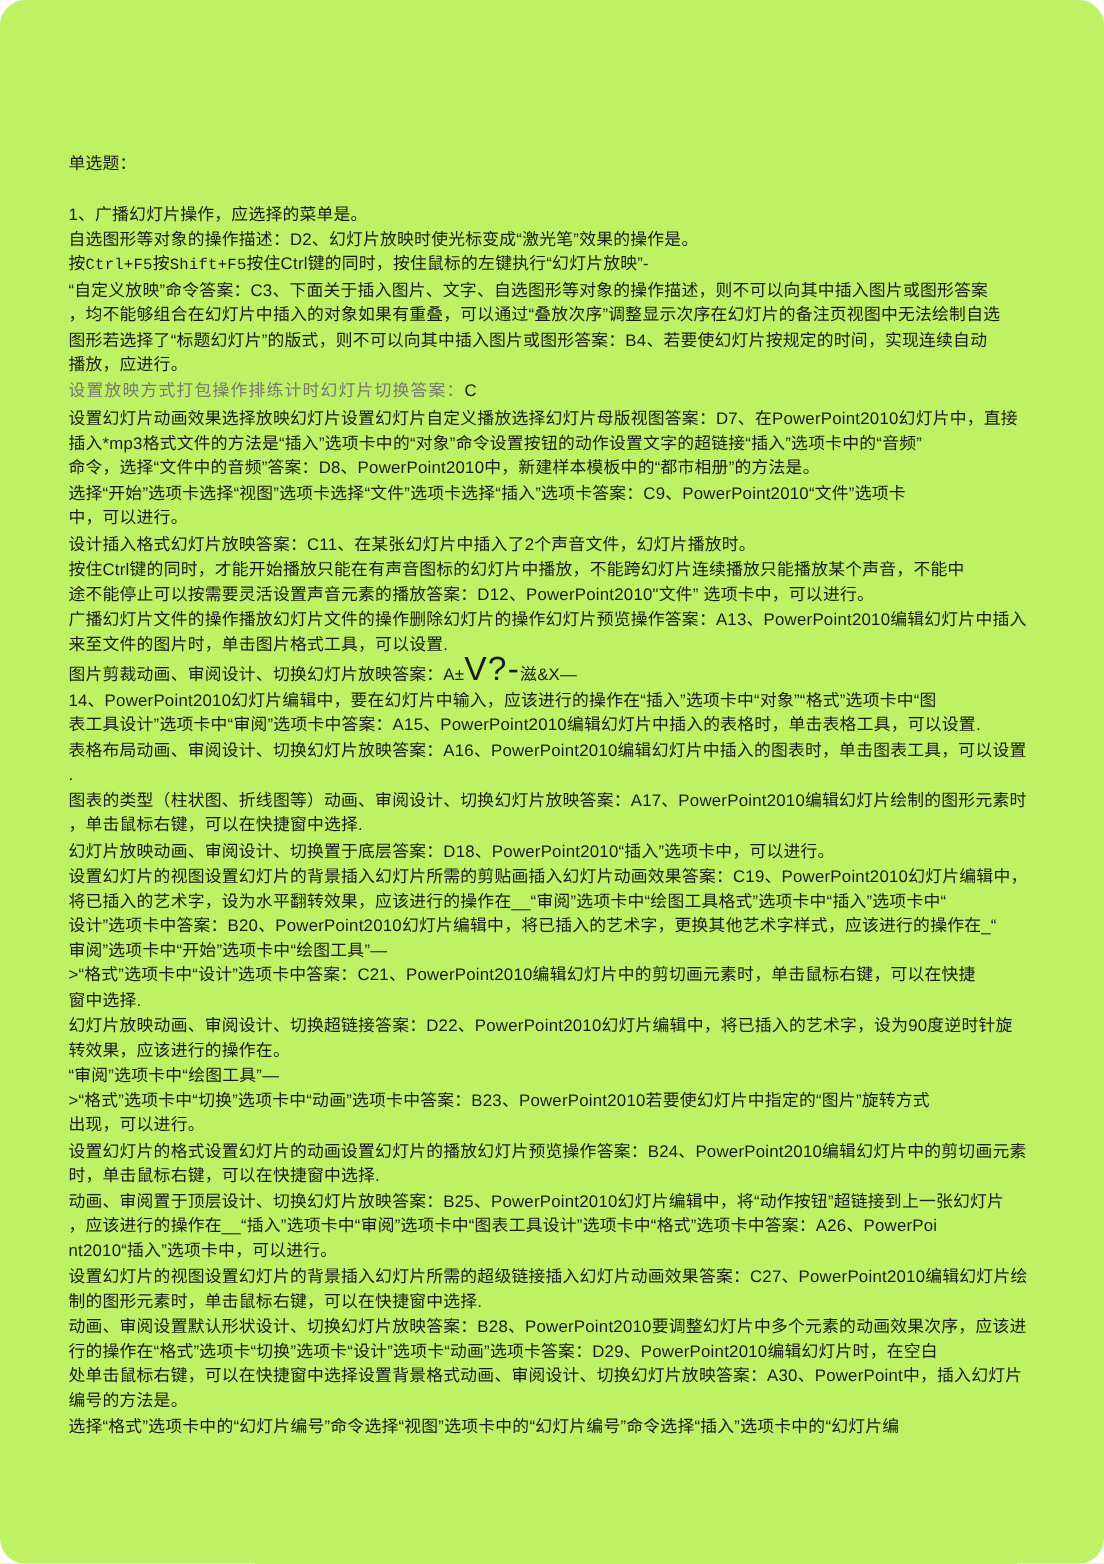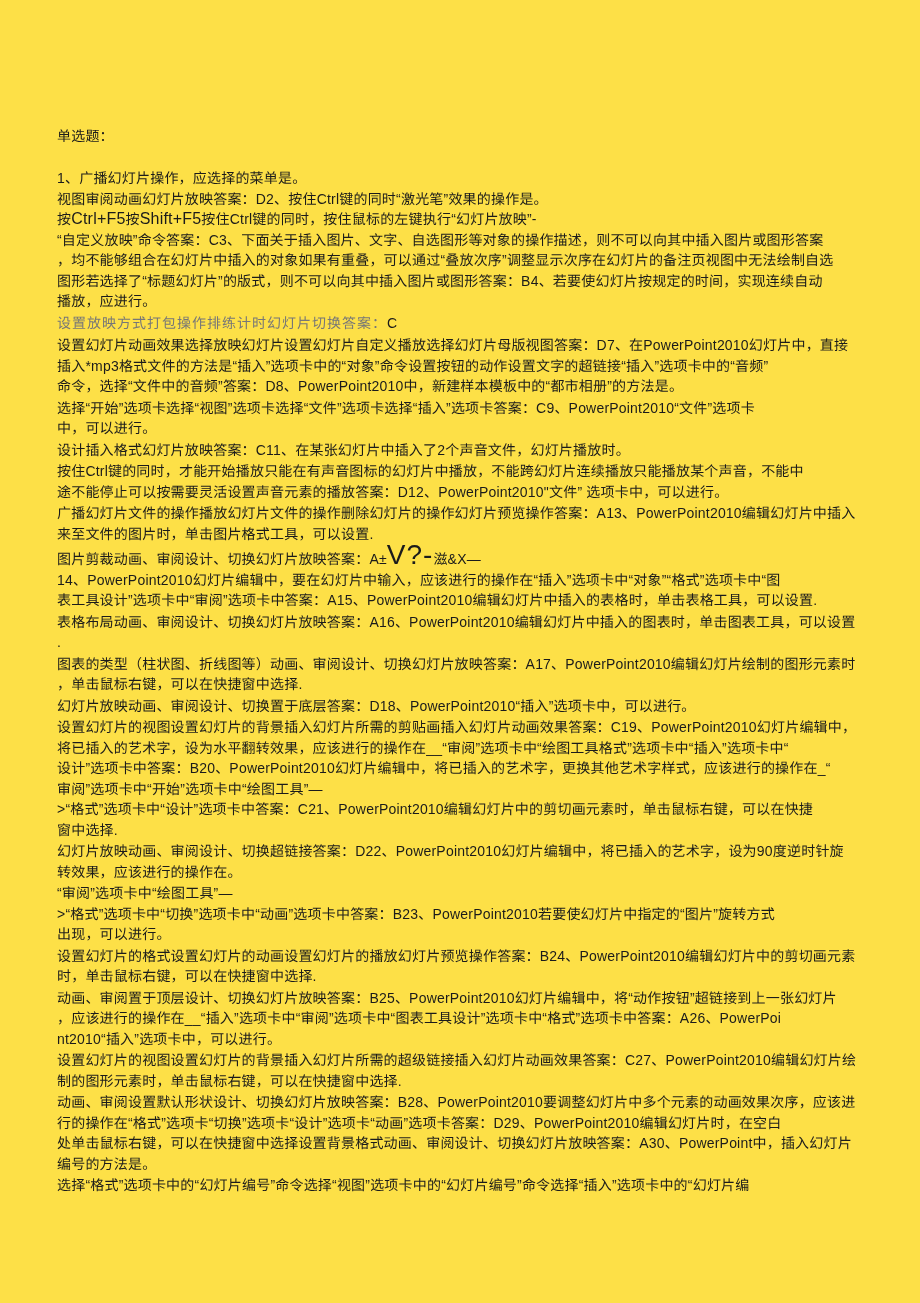--- a/index.html
+++ b/index.html
@@ -3,21 +3,21 @@
 <meta charset="utf-8">
 <style>
   html,body{margin:0;padding:0;}
   body{
     width:920px;height:1303px;
     background:#ffffff;
     overflow:hidden;
     position:relative;
     font-family:"Liberation Sans","DejaVu Sans",sans-serif;
   }
-  .page{position:absolute;inset:0;background:#fde047;}
+  .page{position:absolute;inset:0;background:#bef264;border-radius:21px;}
   .content{
     position:absolute;left:57px;top:126px;width:808px;
   }
   .line{
     min-height:20.5px;
     line-height:20.5px;
     font-size:14px;
     color:#1b1b1b;
     letter-spacing:0.2px;
     white-space:nowrap;
@@ -32,33 +32,33 @@
     margin-top:28px;
   }
   .s-big{
     font-size:28px;
     line-height:20.5px;
     font-weight:500;
     letter-spacing:1px;
     vertical-align:baseline;
   }
   .s-mono{
-    font-family:Liberation Sans, sans-serif;
-    font-size:16px;
+    font-family:Liberation Mono, monospace;
+    font-size:13px;
   }
 </style>
 </head>
 <body>
 
 <div class="page">
   <div class="content" id="doc-lines">
       <div class="line title">单选题：</div>
       <div class="line">&nbsp;</div>
       <div class="line para">1、广播幻灯片操作，应选择的菜单是。</div>
-      <div class="line">视图审阅动画幻灯片放映答案：D2、按住Ctrl键的同时“激光笔”效果的操作是。</div>
+      <div class="line">自选图形等对象的操作描述：D2、幻灯片放映时使光标变成“激光笔”效果的操作是。</div>
       <div class="line"><span class="s-normal">按</span><span class="s-mono">Ctrl+F5</span><span class="s-normal">按</span><span class="s-mono">Shift+F5</span><span class="s-normal">按住Ctrl键的同时，按住鼠标的左键执行“幻灯片放映”-</span></div>
       <div class="line">“自定义放映”命令答案：C3、下面关于插入图片、文字、自选图形等对象的操作描述，则不可以向其中插入图片或图形答案</div>
       <div class="line">，均不能够组合在幻灯片中插入的对象如果有重叠，可以通过“叠放次序”调整显示次序在幻灯片的备注页视图中无法绘制自选</div>
       <div class="line">图形若选择了“标题幻灯片”的版式，则不可以向其中插入图片或图形答案：B4、若要使幻灯片按规定的时间，实现连续自动</div>
       <div class="line">播放，应进行。</div>
       <div class="line para"><span class="s-gray">设置放映方式打包操作排练计时幻灯片切换答案：</span><span class="s-normal">C</span></div>
       <div class="line para">设置幻灯片动画效果选择放映幻灯片设置幻灯片自定义播放选择幻灯片母版视图答案：D7、在PowerPoint2010幻灯片中，直接</div>
       <div class="line">插入*mp3格式文件的方法是“插入”选项卡中的“对象”命令设置按钮的动作设置文字的超链接“插入”选项卡中的“音频”</div>
       <div class="line">命令，选择“文件中的音频”答案：D8、PowerPoint2010中，新建样本模板中的“都市相册”的方法是。</div>
       <div class="line para">选择“开始”选项卡选择“视图”选项卡选择“文件”选项卡选择“插入”选项卡答案：C9、PowerPoint2010“文件”选项卡</div>

